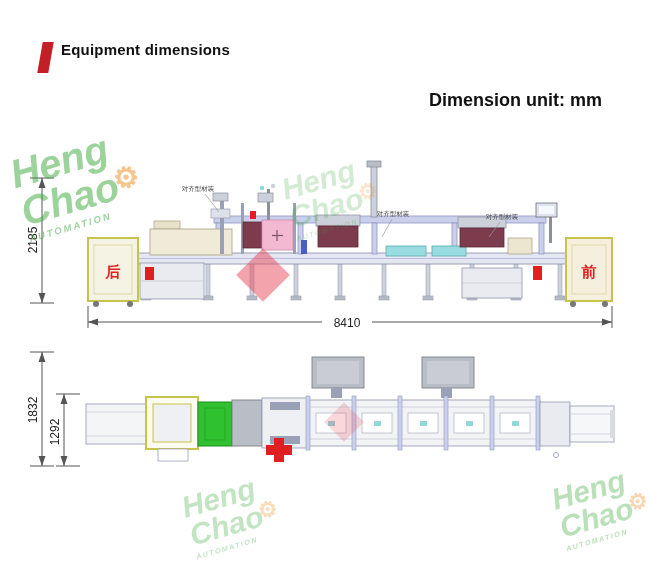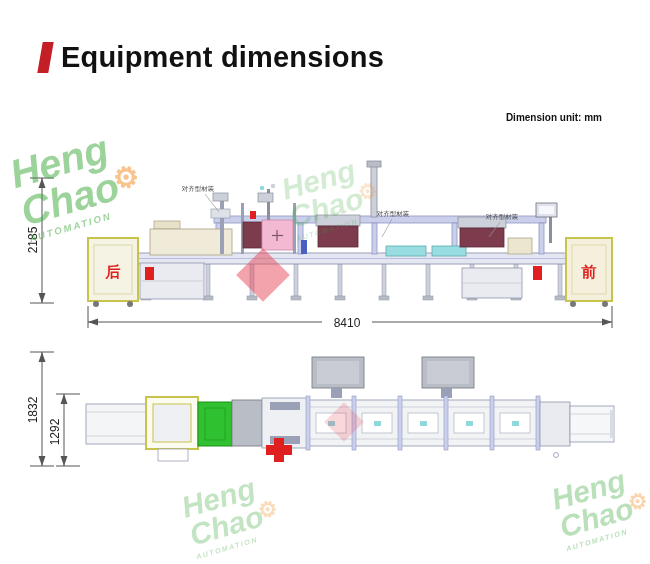--- a/index.html
+++ b/index.html
@@ -18,34 +18,33 @@
   .accent-bar {
     position: absolute;
     left: 40px; top: 42px;
     width: 11px; height: 31px;
     background: #c41e26;
     transform: skewX(-10deg);
   }
   .page-title {
     position: absolute;
     left: 61px; top: 41px;
-    font-size: 29px;
+    font-size: 15px;
     font-weight: bold;
     color: #111111;
     letter-spacing: 0.2px;
   }
   .unit-label {
     position: absolute;
     left: 410px; top: 90px;
     width: 192px;
     text-align: right;
-    font-size: 10px;
+    font-size: 18px;
     font-weight: bold;
     color: #111111;
-    margin-top: 22px;
   }
 
   .drawing {
     position: absolute;
     left: 0; top: 0;
   }
 
   
   .watermark {
     position: absolute;

